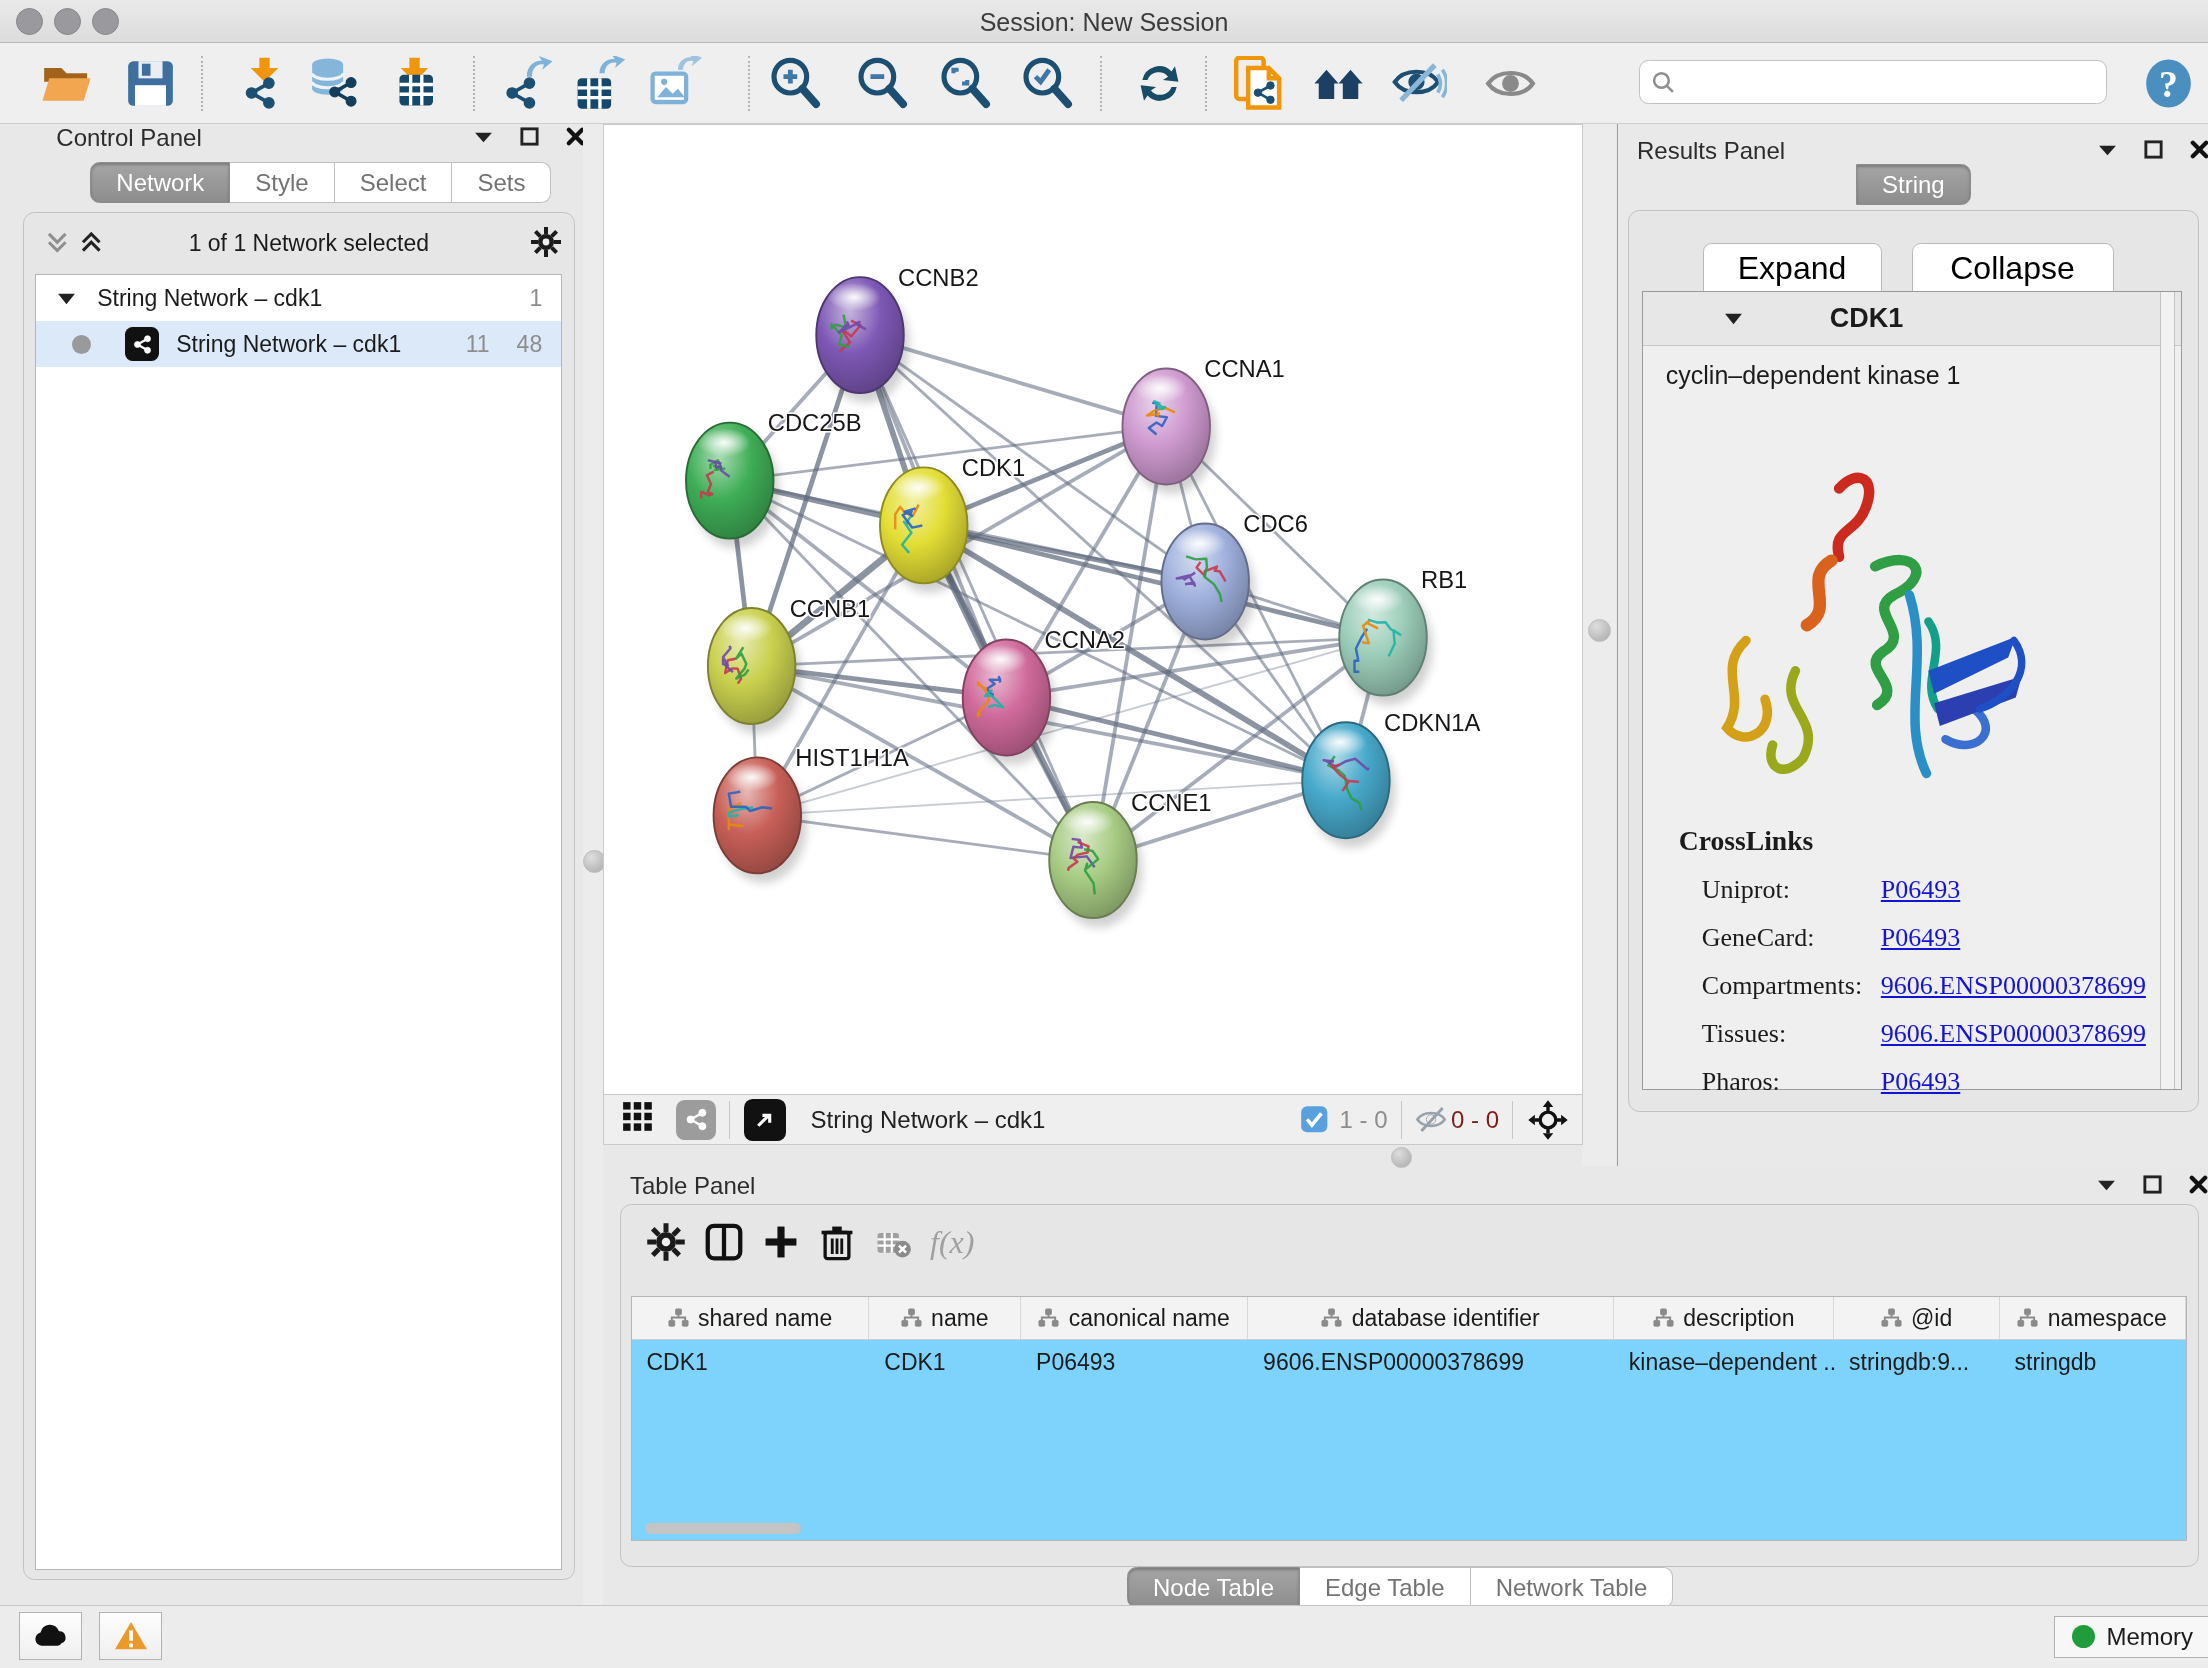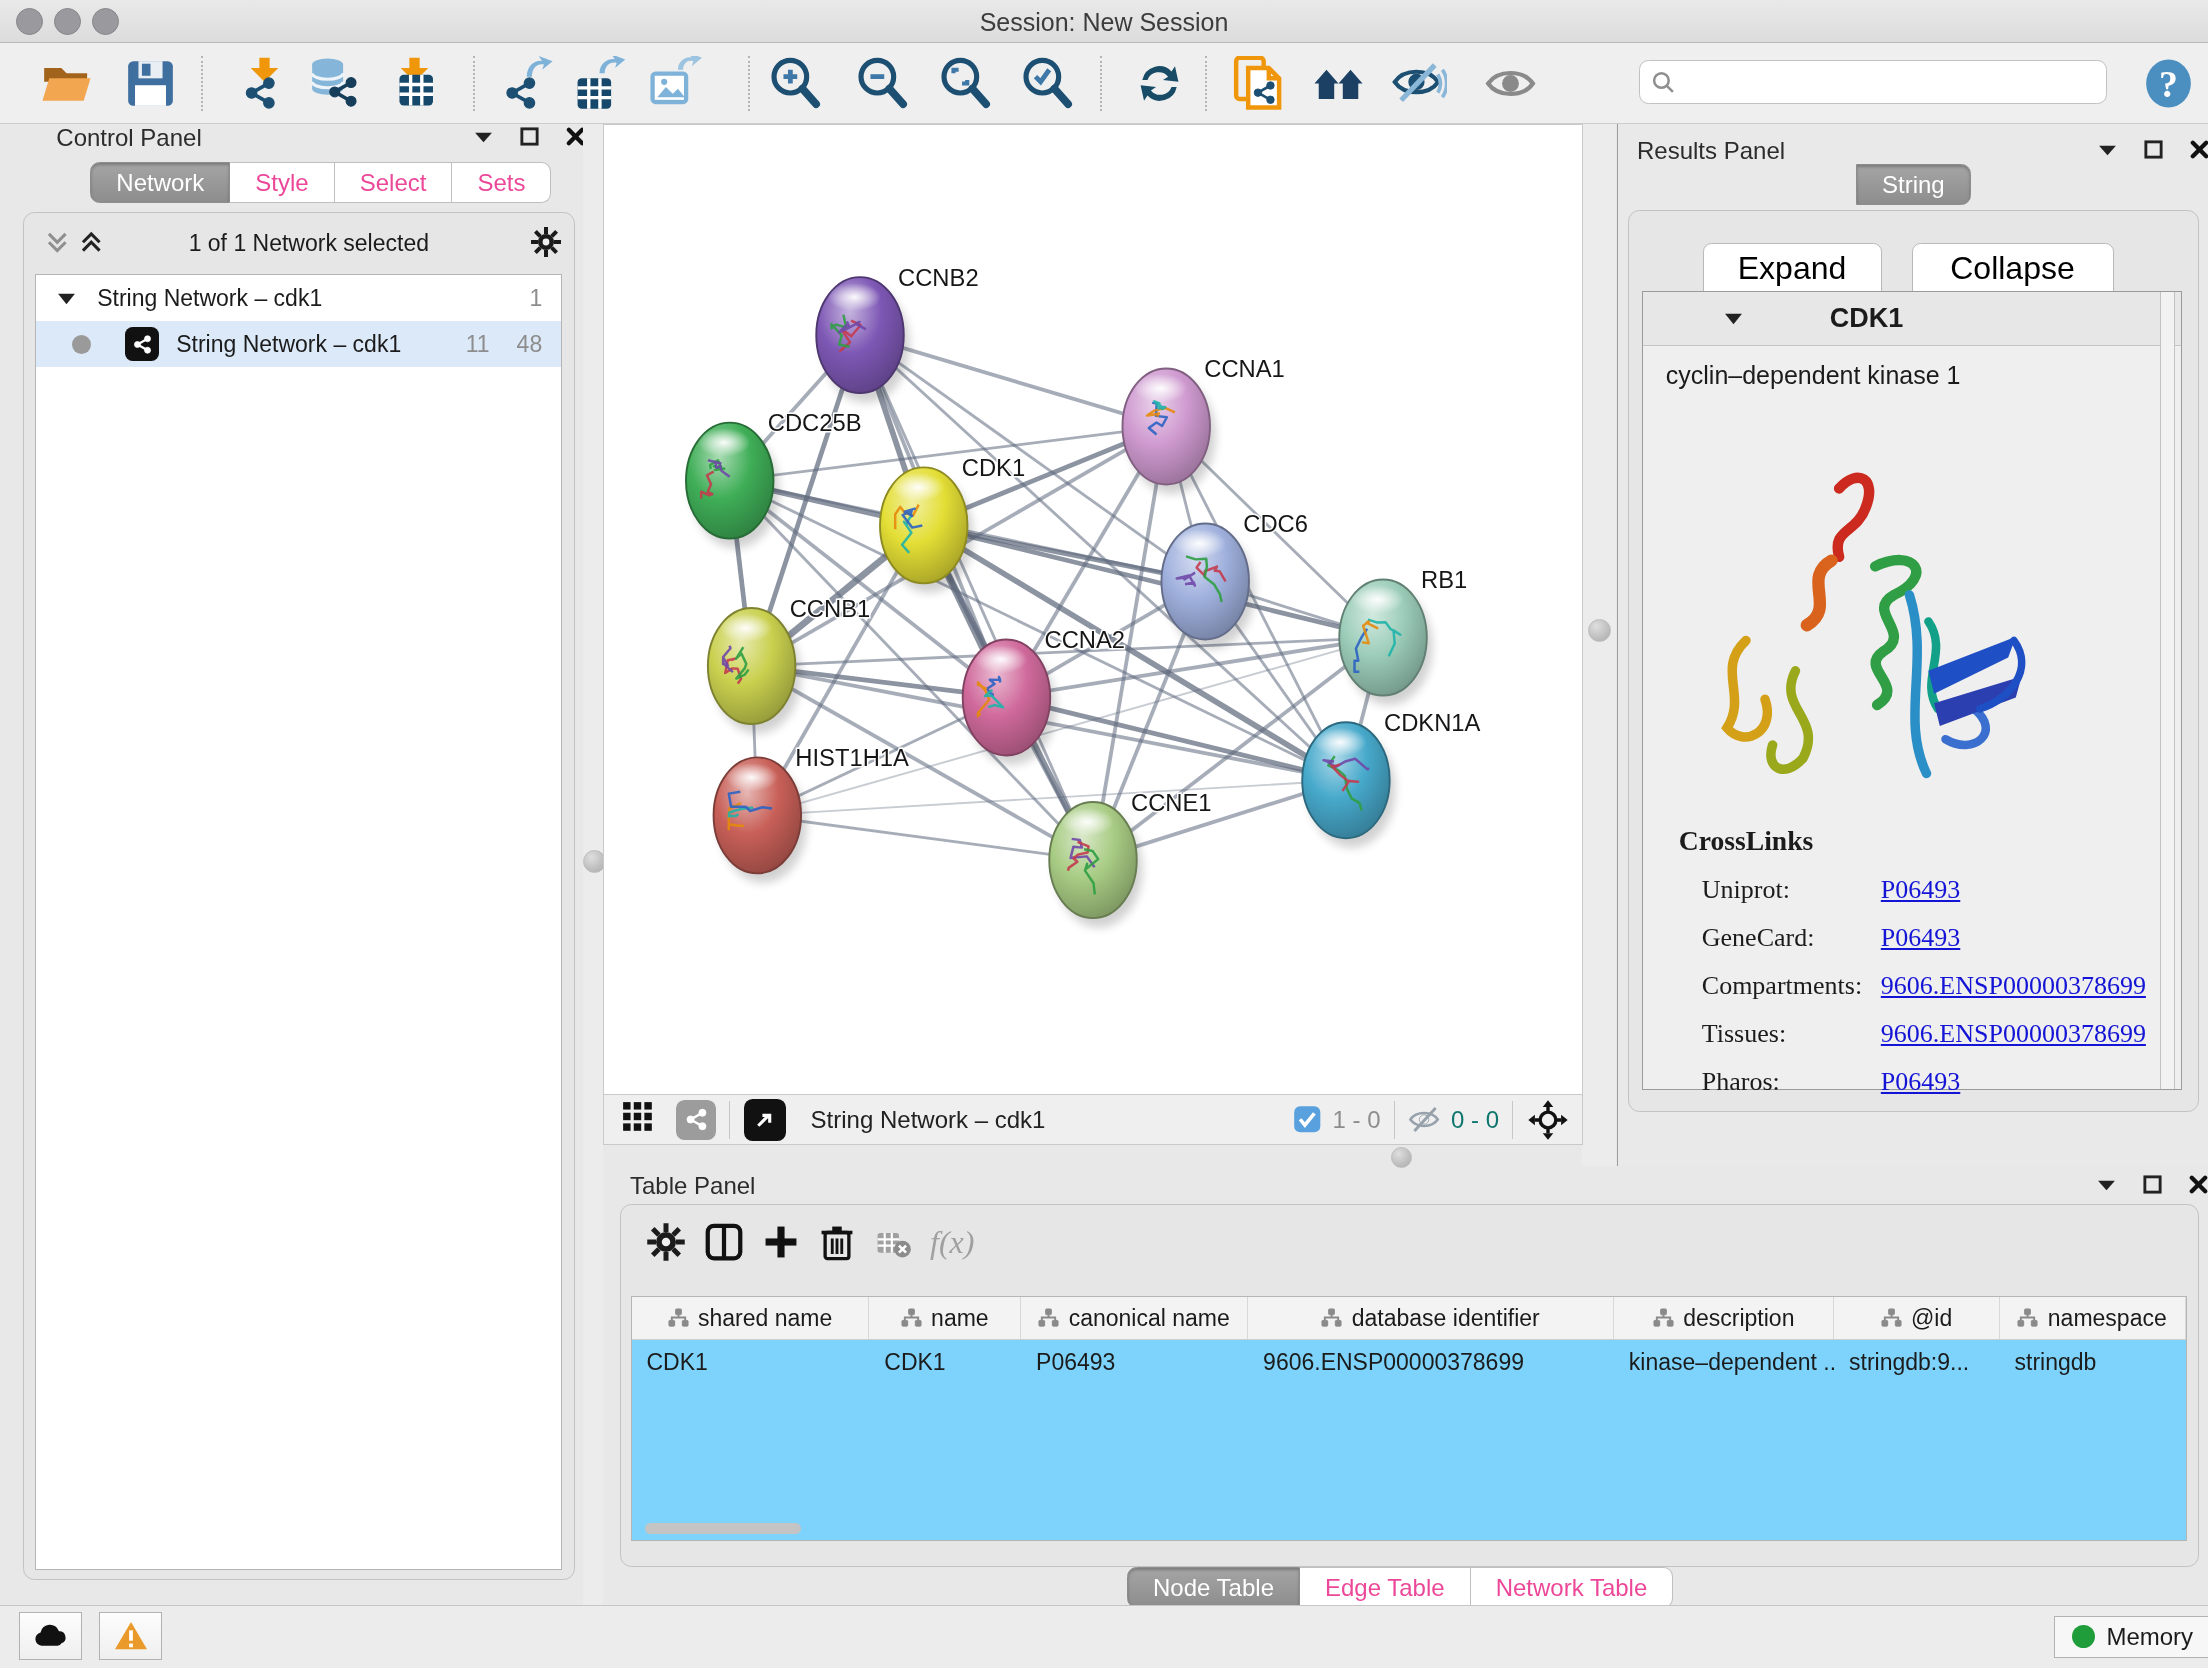--- a/index.html
+++ b/index.html
@@ -17,21 +17,21 @@
   .tbtn svg{width:55px;height:55px;}
   .tsep{top:13.3px;width:0;height:55px;border-left:2.9px dotted #b4b4b4;}
   #search-box{left:1639px;top:17px;width:468px;height:44px;background:#fff;border:1.9px solid #c2c2c2;
               border-radius:9.5px;display:flex;align-items:center;padding-left:11.4px;box-sizing:border-box;}
   #search-box input{border:none;outline:none;font-size:23px;width:399px;background:transparent;}
   
   .panel-title{font-size:24px;color:#2c2c2c;}
   .win-ctls{display:flex;gap:25px;align-items:center;}
   .seg{display:flex;}
   .seg .tab{font-size:24px;padding:5.7px 25px;background:#fff;border:1px solid #bfbfbf;border-left:none;
-            color:#ec4899;display:flex;align-items:center;justify-content:center;}
+            color:#737373;display:flex;align-items:center;justify-content:center;}
   .seg .tab:first-child{border-left:1px solid #bfbfbf;border-radius:9.5px 0 0 9.5px;}
   .seg .tab:last-child{border-radius:0 9.5px 9.5px 0;}
   .seg .tab.active{background:linear-gradient(#a5a5a5,#8d8d8d);color:#fff;border-color:#8d8d8d;
                    box-shadow:inset 0 1.9px 2.9px rgba(0,0,0,.25);}
   .graybox{background:#e6e6e6;border:1.9px solid #c2c2c2;border-radius:11.4px;}
   
   #cp-tree{background:#fff;border:1.9px solid #b5b5b5;}
   .tree-row{height:46px;display:flex;align-items:center;font-size:23px;}
   .tree-row.selected{background:#dce9f8;}
   .cnt{color:#8d8d8d;}
@@ -601,21 +601,21 @@
         <path d="M6 12 l4 5 8 -10" fill="none" stroke="#fff" stroke-width="3"></path>
       </svg>
     <span style="margin-left:11.4px;color:#8d8d8d">1 - 0</span>
     <span class="vdiv"></span>
     <svg width="36" height="27" viewBox="0 0 36 28">
         <g fill="none" stroke="#97a1ab">
           <use href="#sym-eye" x="0" y="3" width="32" height="22"></use>
         </g>
         <line x1="6" y1="26" x2="28" y2="2" stroke="#97a1ab" stroke-width="3"></line>
       </svg>
-    <span style="margin-left:7px;color:#0f766e">0 - 0</span>
+    <span style="margin-left:0;color:#7f1d1d">0 - 0</span>
     <span class="vdiv"></span>
     <svg width="42" height="42" viewBox="0 0 32 32" style="margin-right:13.3px">
       <circle cx="16" cy="16" r="6" fill="none" stroke="#111" stroke-width="2.6"></circle>
       <path d="M16 1 l4 5 h-8 z M16 31 l4 -5 h-8 z M1 16 l5 -4 v8 z M31 16 l-5 -4 v8 z" fill="#111"></path>
       <path d="M16 6 v4 M16 26 v-4 M6 16 h4 M26 16 h-4" stroke="#111" stroke-width="2.6"></path>
       </svg>
   </span>
 </div>
 
 <div id="results" class="abs">

